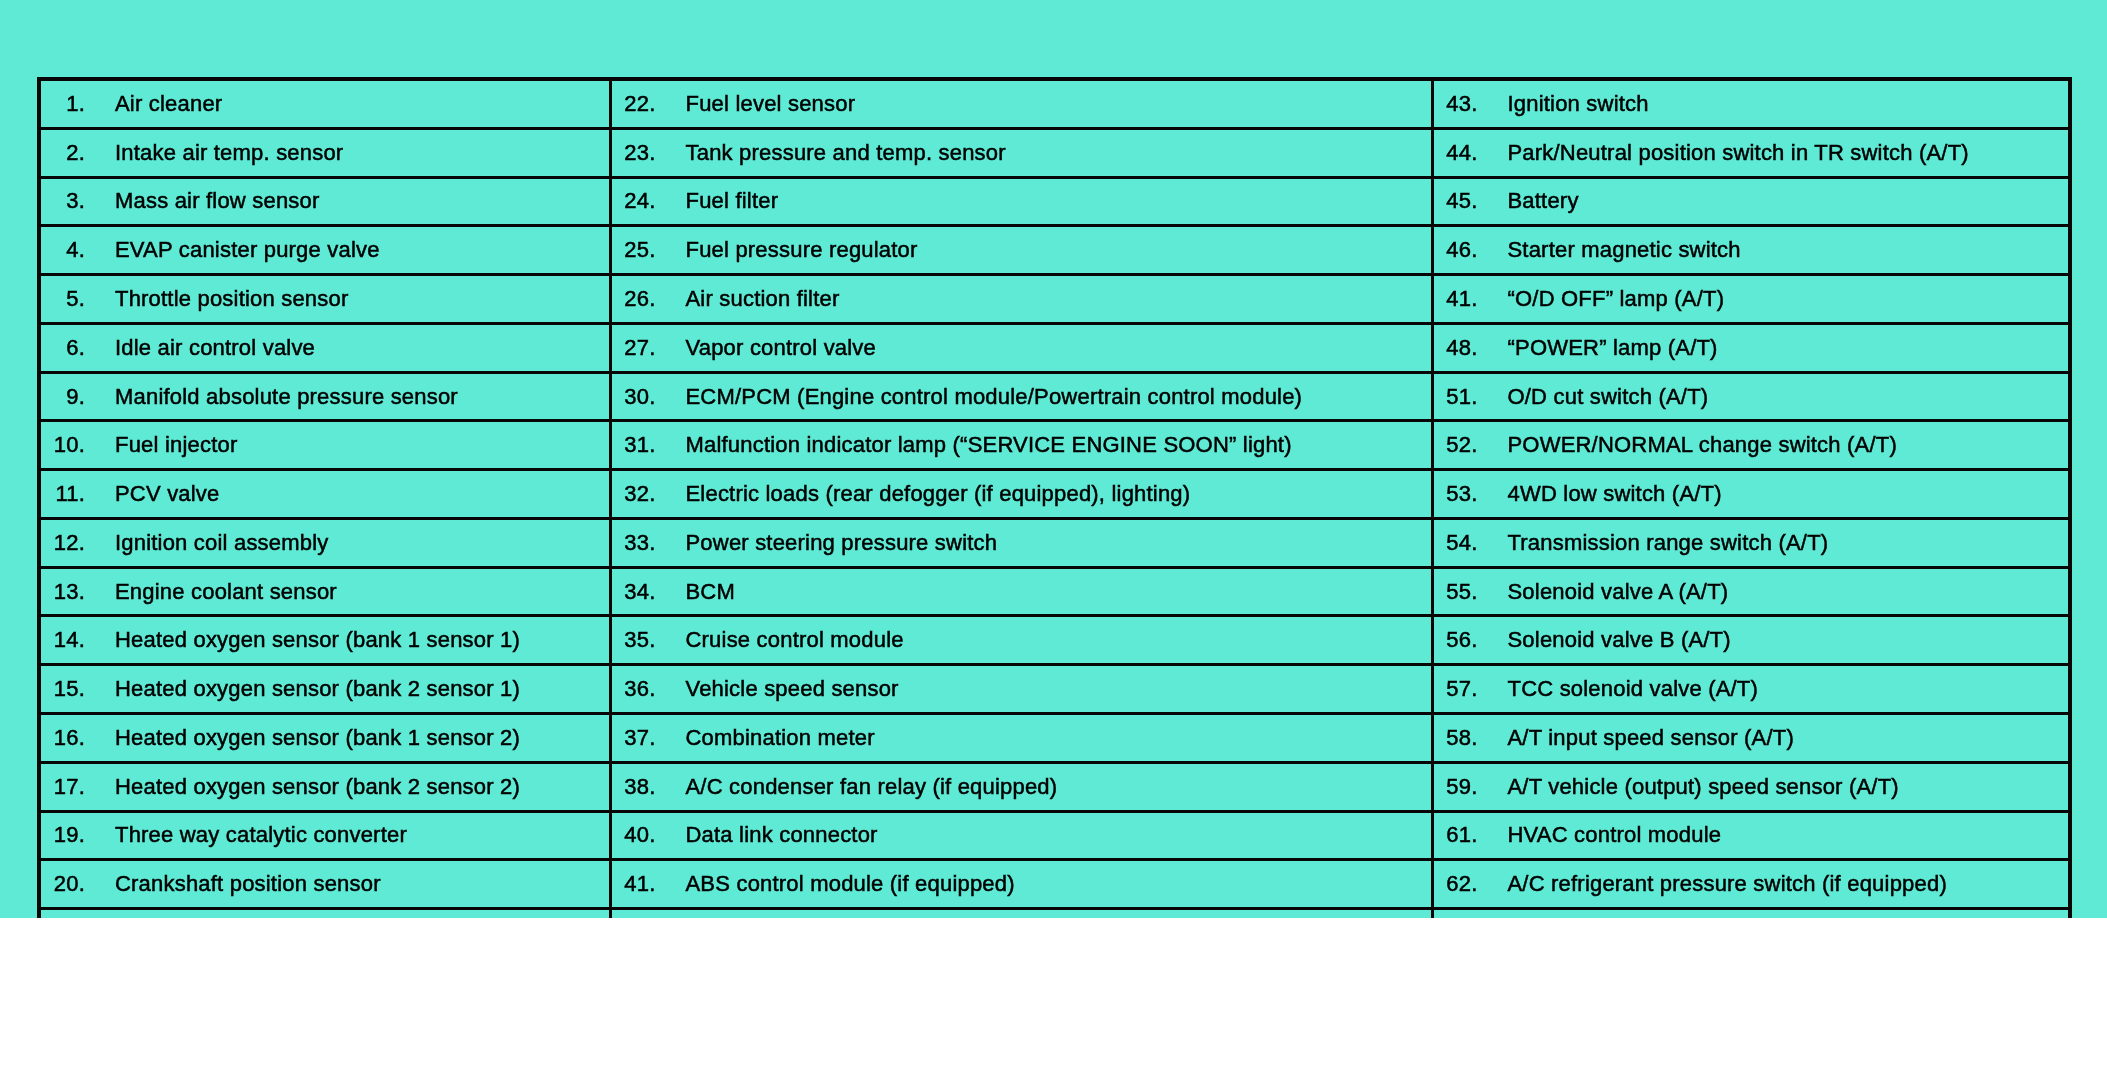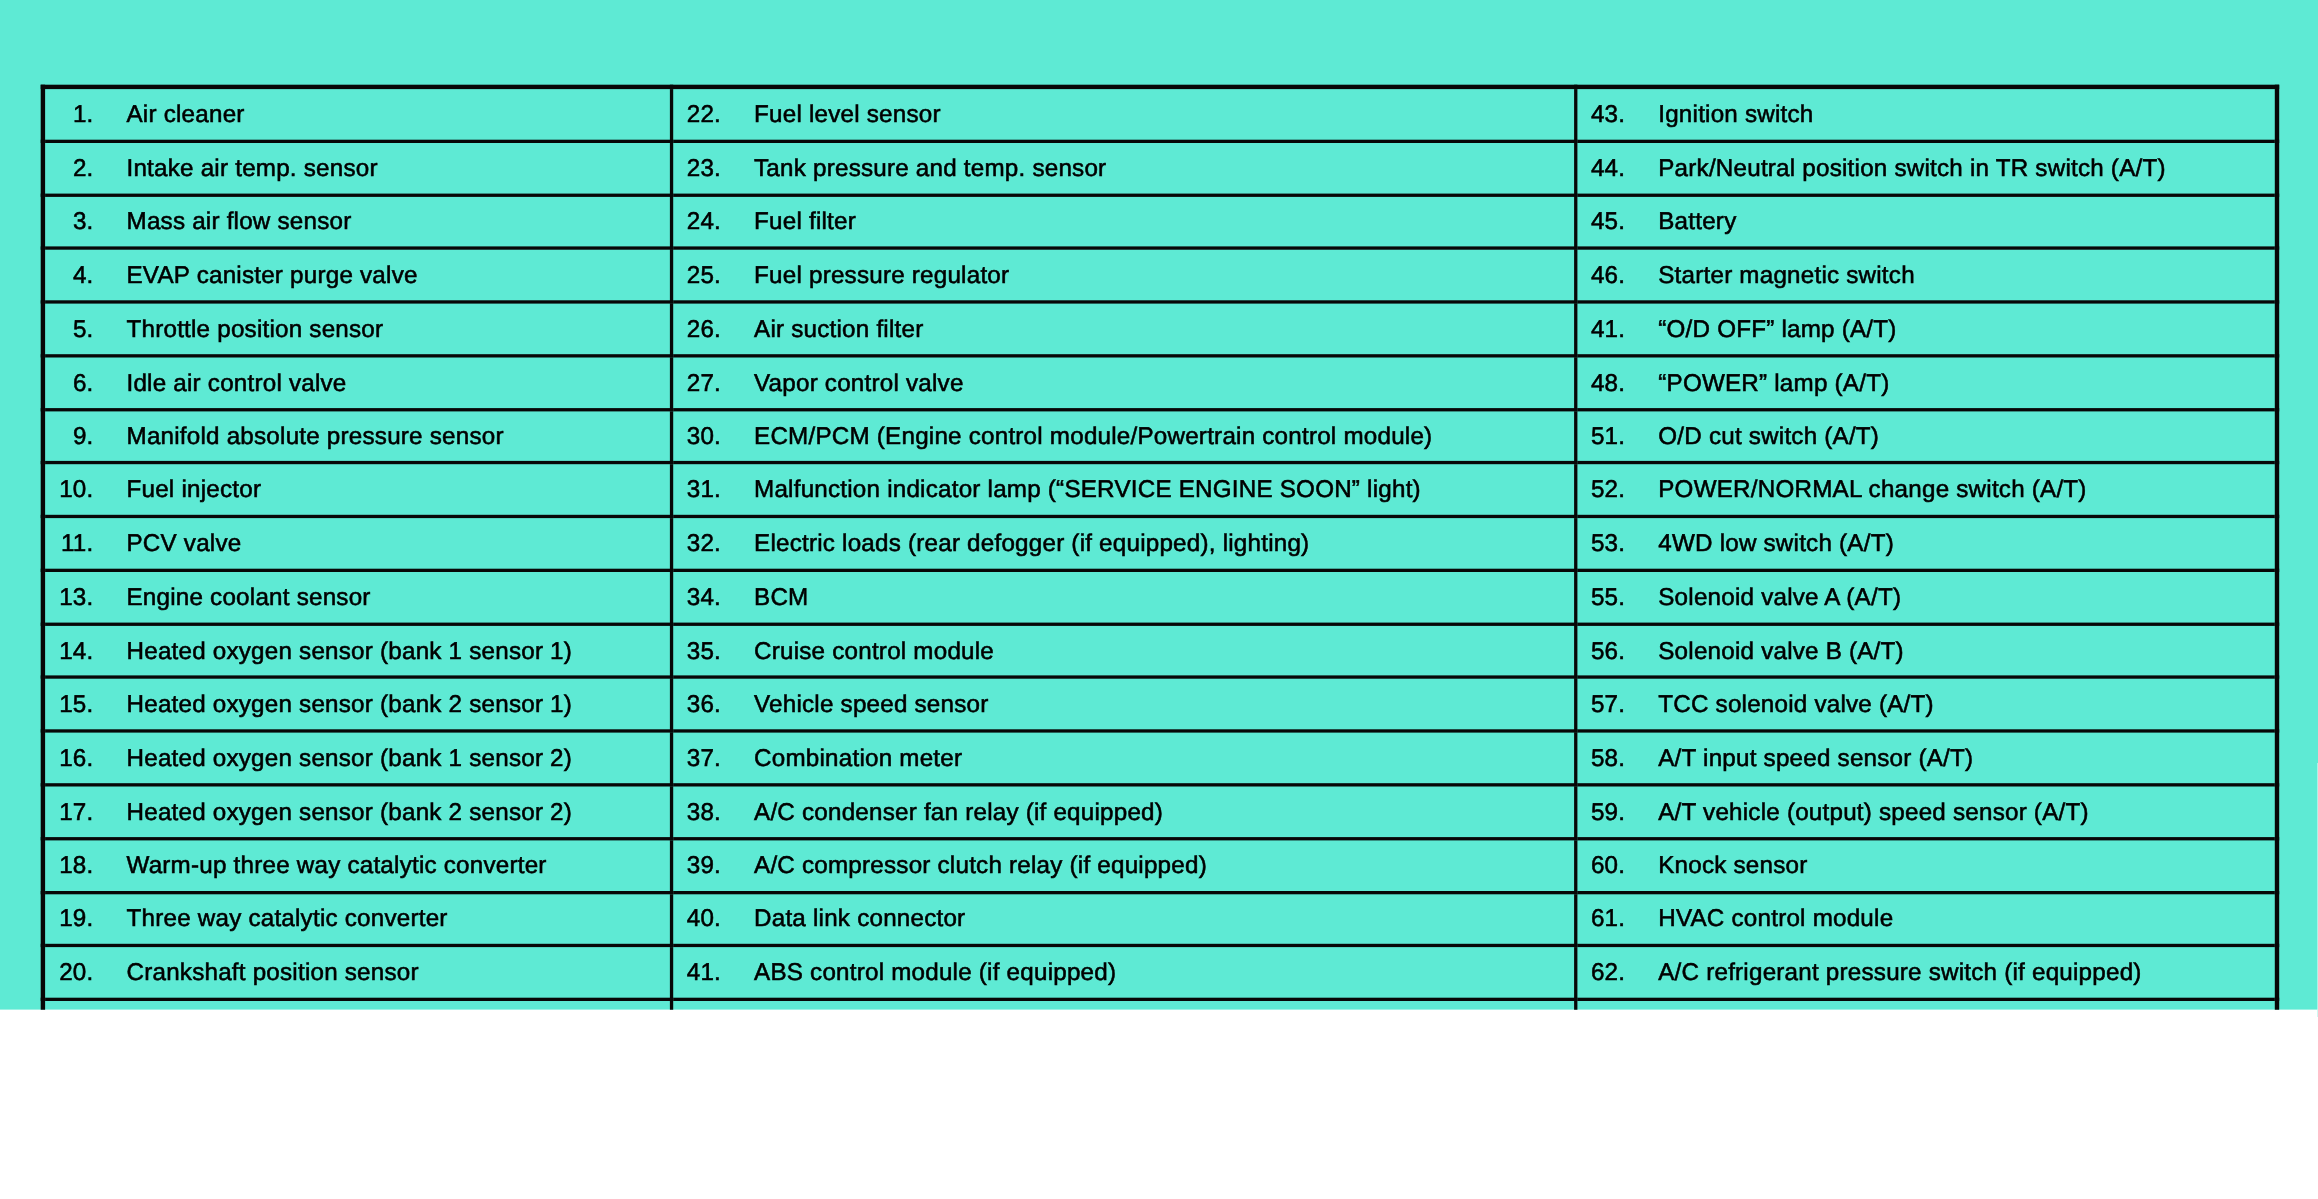--- a/index.html
+++ b/index.html
@@ -121,20 +121,25 @@
           <td><span class="num">10.</span><span class="lbl">Fuel injector</span></td>
           <td><span class="num">31.</span><span class="lbl">Malfunction indicator lamp (“SERVICE ENGINE SOON” light)</span></td>
           <td><span class="num">52.</span><span class="lbl">POWER/NORMAL change switch (A/T)</span></td>
         </tr>
         <tr>
           <td><span class="num">11.</span><span class="lbl">PCV valve</span></td>
           <td><span class="num">32.</span><span class="lbl">Electric loads (rear defogger (if equipped), lighting)</span></td>
           <td><span class="num">53.</span><span class="lbl">4WD low switch (A/T)</span></td>
         </tr>
         <tr>
+          <td><span class="num">12.</span><span class="lbl">Ignition coil assembly</span></td>
+          <td><span class="num">33.</span><span class="lbl">Power steering pressure switch</span></td>
+          <td><span class="num">54.</span><span class="lbl">Transmission range switch (A/T)</span></td>
+        </tr>
+        <tr>
           <td><span class="num">13.</span><span class="lbl">Engine coolant sensor</span></td>
           <td><span class="num">34.</span><span class="lbl">BCM</span></td>
           <td><span class="num">55.</span><span class="lbl">Solenoid valve A (A/T)</span></td>
         </tr>
         <tr>
           <td><span class="num">14.</span><span class="lbl">Heated oxygen sensor (bank 1 sensor 1)</span></td>
           <td><span class="num">35.</span><span class="lbl">Cruise control module</span></td>
           <td><span class="num">56.</span><span class="lbl">Solenoid valve B (A/T)</span></td>
         </tr>
         <tr>
@@ -144,25 +149,20 @@
         </tr>
         <tr>
           <td><span class="num">16.</span><span class="lbl">Heated oxygen sensor (bank 1 sensor 2)</span></td>
           <td><span class="num">37.</span><span class="lbl">Combination meter</span></td>
           <td><span class="num">58.</span><span class="lbl">A/T input speed sensor (A/T)</span></td>
         </tr>
         <tr>
           <td><span class="num">17.</span><span class="lbl">Heated oxygen sensor (bank 2 sensor 2)</span></td>
           <td><span class="num">38.</span><span class="lbl">A/C condenser fan relay (if equipped)</span></td>
           <td><span class="num">59.</span><span class="lbl">A/T vehicle (output) speed sensor (A/T)</span></td>
-        </tr>
-        <tr>
-          <td><span class="num">18.</span><span class="lbl">Warm-up three way catalytic converter</span></td>
-          <td><span class="num">39.</span><span class="lbl">A/C compressor clutch relay (if equipped)</span></td>
-          <td><span class="num">60.</span><span class="lbl">Knock sensor</span></td>
         </tr>
         <tr>
           <td><span class="num">19.</span><span class="lbl">Three way catalytic converter</span></td>
           <td><span class="num">40.</span><span class="lbl">Data link connector</span></td>
           <td><span class="num">61.</span><span class="lbl">HVAC control module</span></td>
         </tr>
         <tr>
           <td><span class="num">20.</span><span class="lbl">Crankshaft position sensor</span></td>
           <td><span class="num">41.</span><span class="lbl">ABS control module (if equipped)</span></td>
           <td><span class="num">62.</span><span class="lbl">A/C refrigerant pressure switch (if equipped)</span></td>

